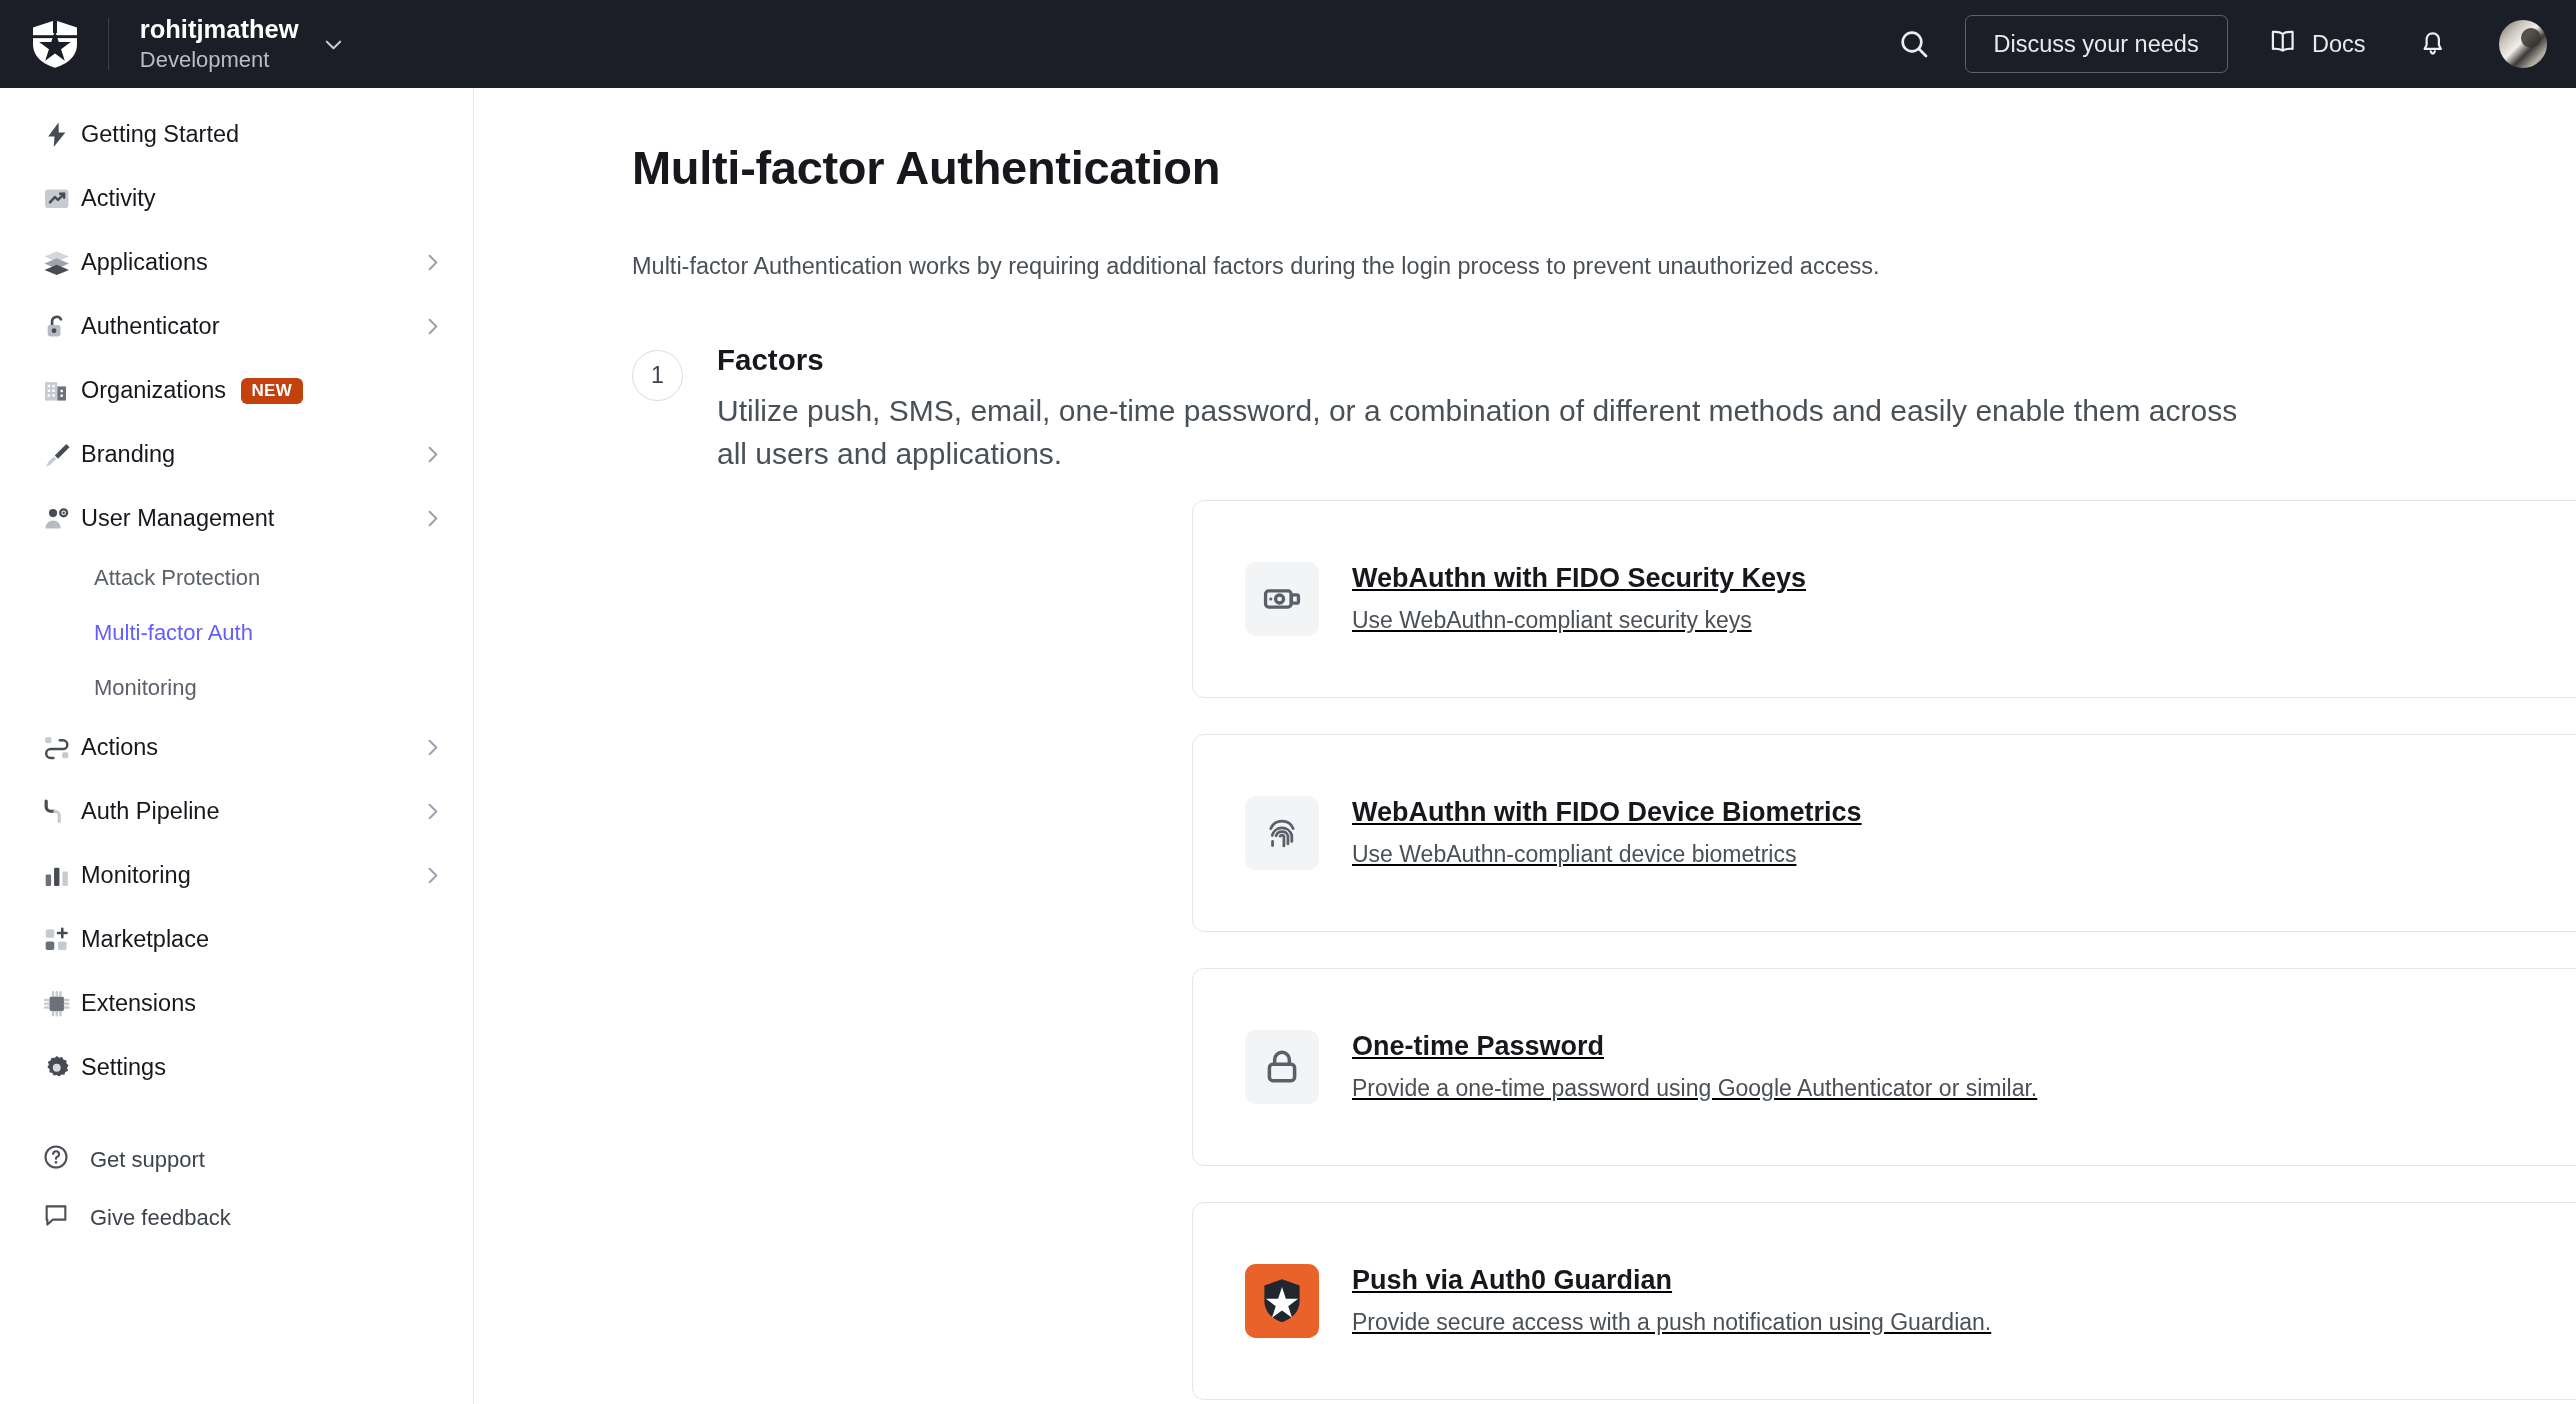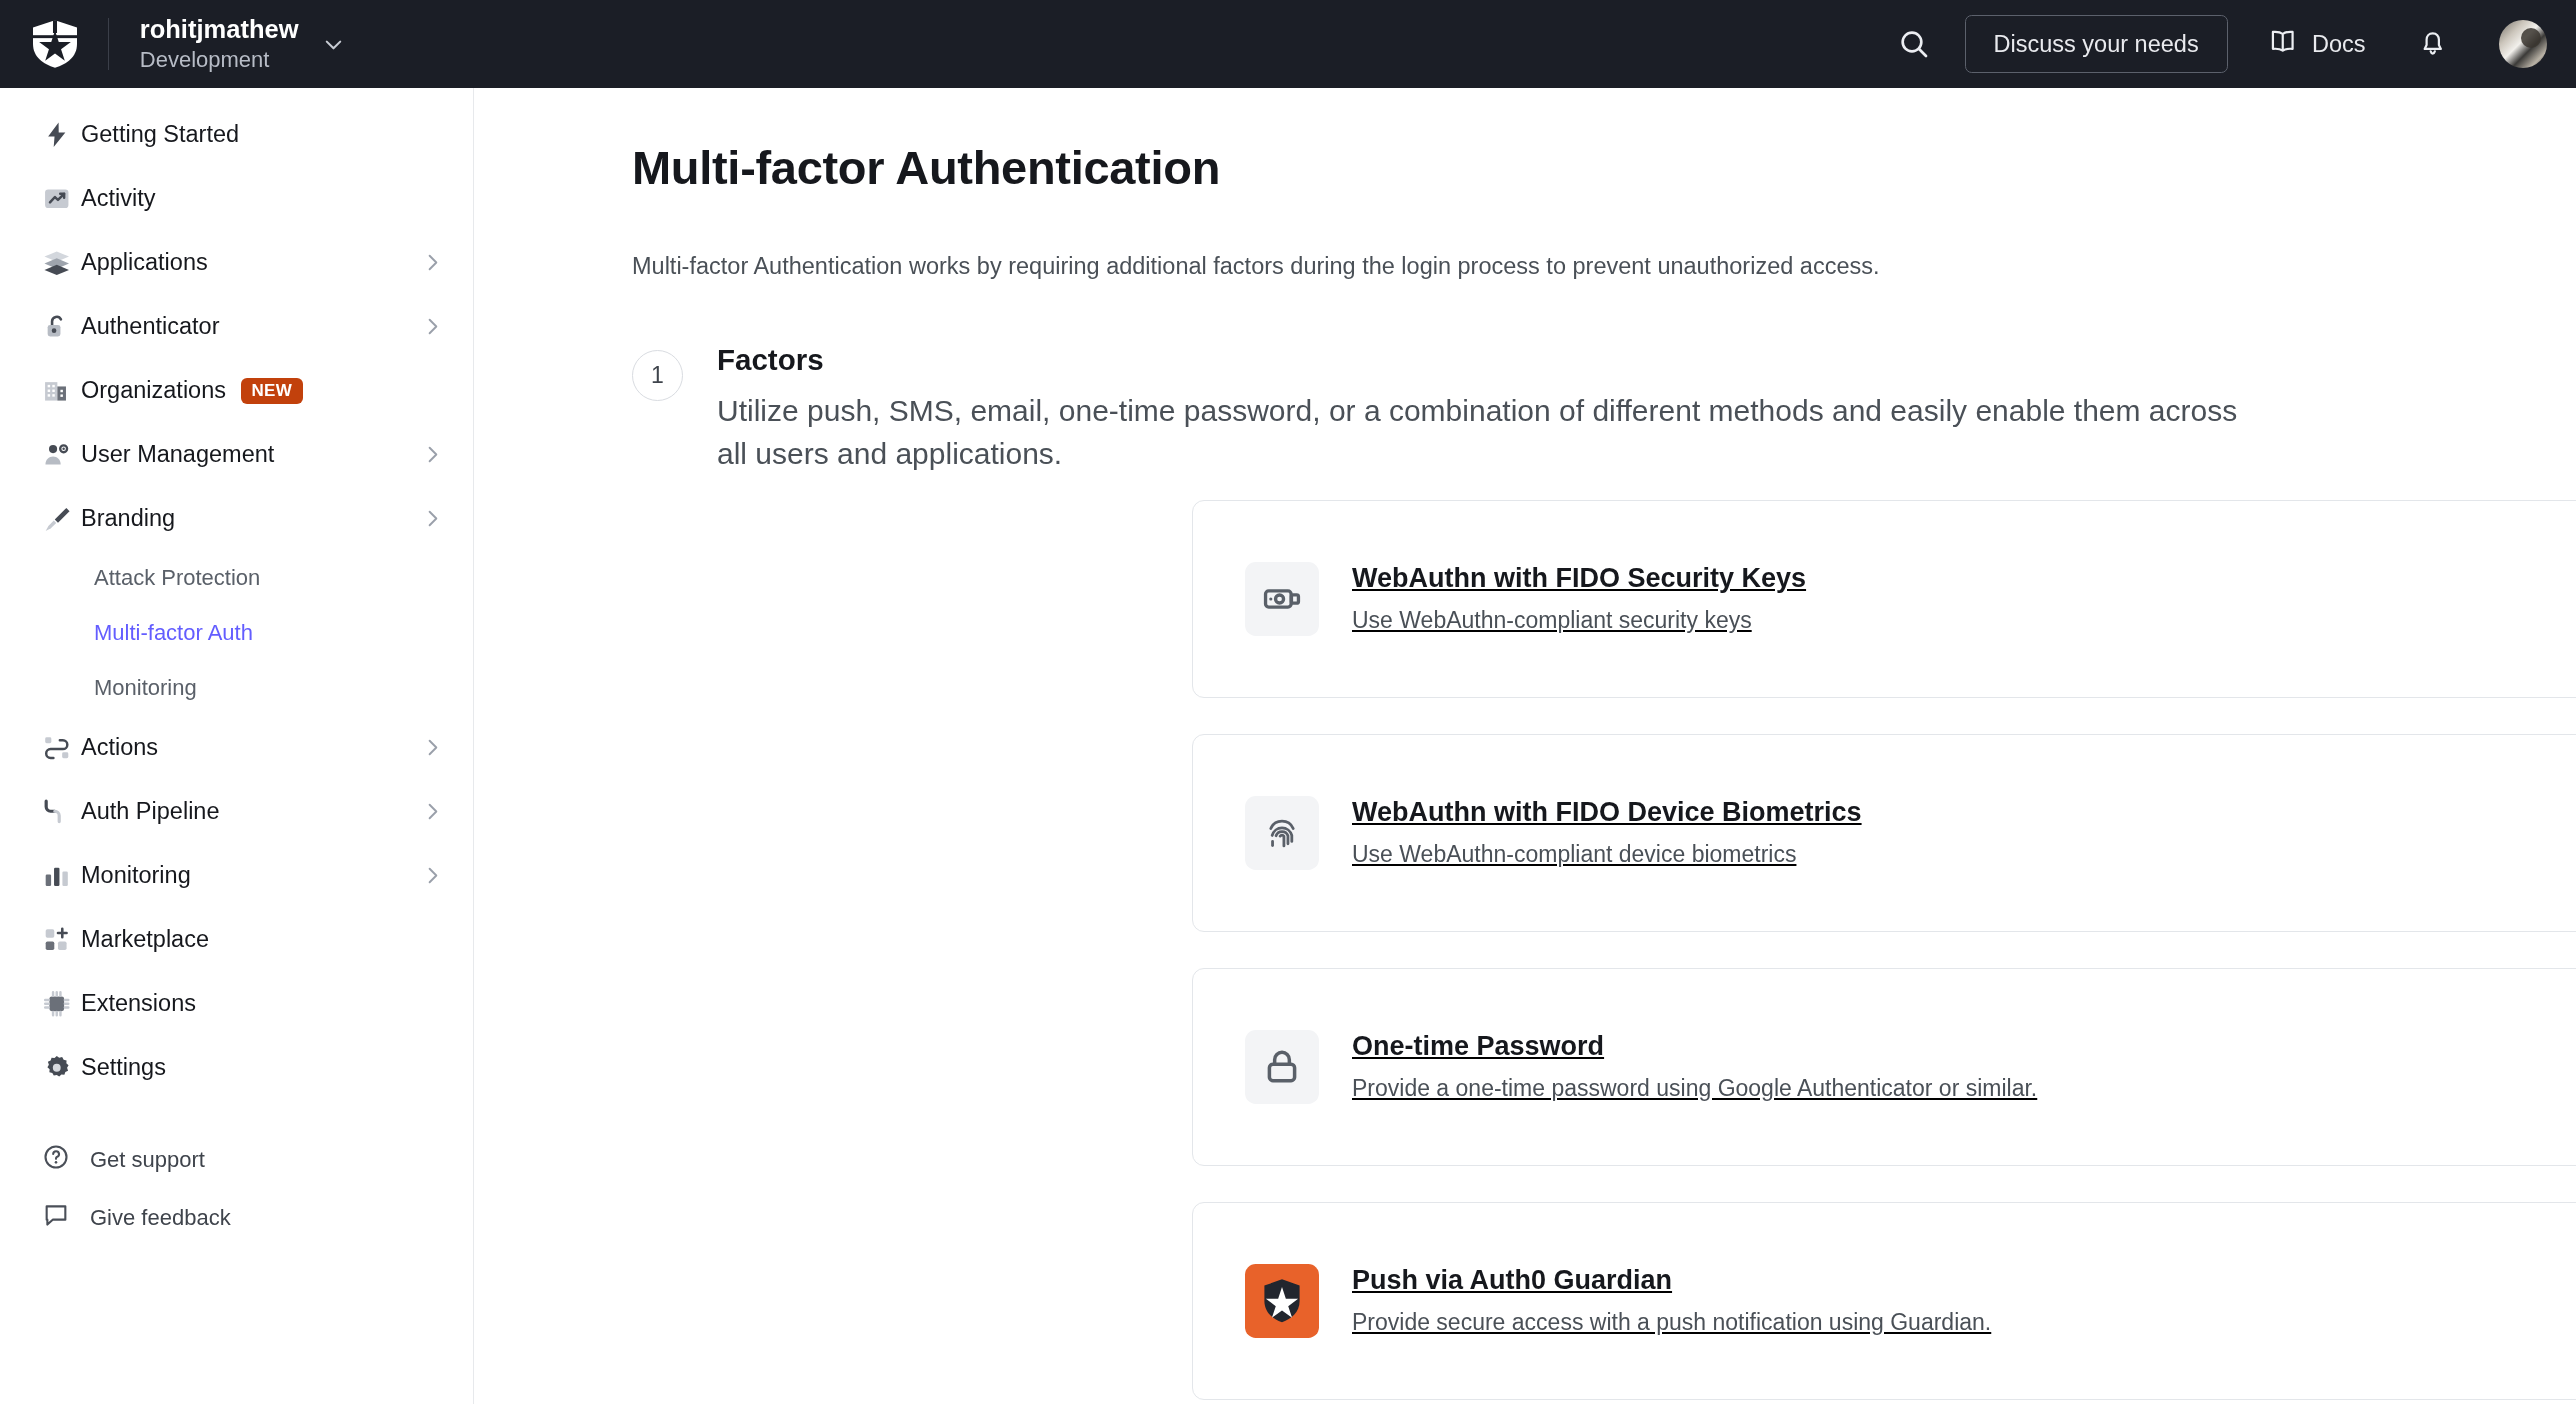--- a/index.html
+++ b/index.html
@@ -247,42 +247,42 @@
           <rect x="15" y="15" width="2" height="2" fill="#ffffff"></rect>
         </svg>
     </span>
     <span class="nav-label">Organizations</span>
     <span class="badge-new">NEW</span>
   </div>
 
   <div class="nav-item">
     <span class="nav-icon">
       <svg width="29.5" height="29.5" viewBox="0 0 24 24">
+          <path d="M19.8 3.2 L10.4 12.6 L13 15.2 L22.4 5.8 Z" fill="#464b54"></path>
+          <path d="M9.6 13.4 L5.2 17.8 L3 22 L7.2 19.8 L11.6 15.4 Z" fill="#c6cad1"></path>
+        </svg>
+    </span>
+    <span class="nav-label">Branding</span>
+    <span class="nav-chevron">
+      <svg width="23" height="23" viewBox="0 0 24 24">
+          <path d="M9 5l7 7-7 7" fill="none" stroke="#9aa0aa" stroke-width="2" stroke-linecap="round" stroke-linejoin="round"></path>
+        </svg>
+    </span>
+  </div>
+
+  <div class="nav-item">
+    <span class="nav-icon">
+      <svg width="29.5" height="29.5" viewBox="0 0 24 24">
           <circle cx="9" cy="7.4" r="3.3" fill="#464b54"></circle>
           <path d="M2.8 20 C2.8 15.9 5.6 13.4 9 13.4 C12.4 13.4 15.2 15.9 15.2 20 Z" fill="#b7bcc4"></path>
           <circle cx="17.6" cy="7.2" r="2.8" fill="none" stroke="#464b54" stroke-width="1.9"></circle>
           <circle cx="17.6" cy="7.2" r="1" fill="#464b54"></circle>
         </svg>
     </span>
     <span class="nav-label">User Management</span>
-    <span class="nav-chevron">
-      <svg width="23" height="23" viewBox="0 0 24 24">
-          <path d="M9 5l7 7-7 7" fill="none" stroke="#9aa0aa" stroke-width="2" stroke-linecap="round" stroke-linejoin="round"></path>
-        </svg>
-    </span>
-  </div>
-
-  <div class="nav-item">
-    <span class="nav-icon">
-      <svg width="29.5" height="29.5" viewBox="0 0 24 24">
-          <path d="M19.8 3.2 L10.4 12.6 L13 15.2 L22.4 5.8 Z" fill="#464b54"></path>
-          <path d="M9.6 13.4 L5.2 17.8 L3 22 L7.2 19.8 L11.6 15.4 Z" fill="#c6cad1"></path>
-        </svg>
-    </span>
-    <span class="nav-label">Branding</span>
     <span class="nav-chevron">
       <svg width="23" height="23" viewBox="0 0 24 24">
           <path d="M9 5l7 7-7 7" fill="none" stroke="#9aa0aa" stroke-width="2" stroke-linecap="round" stroke-linejoin="round"></path>
         </svg>
     </span>
   </div>
 
 
   <div class="subnav-item">
     <span>Attack Protection</span>

